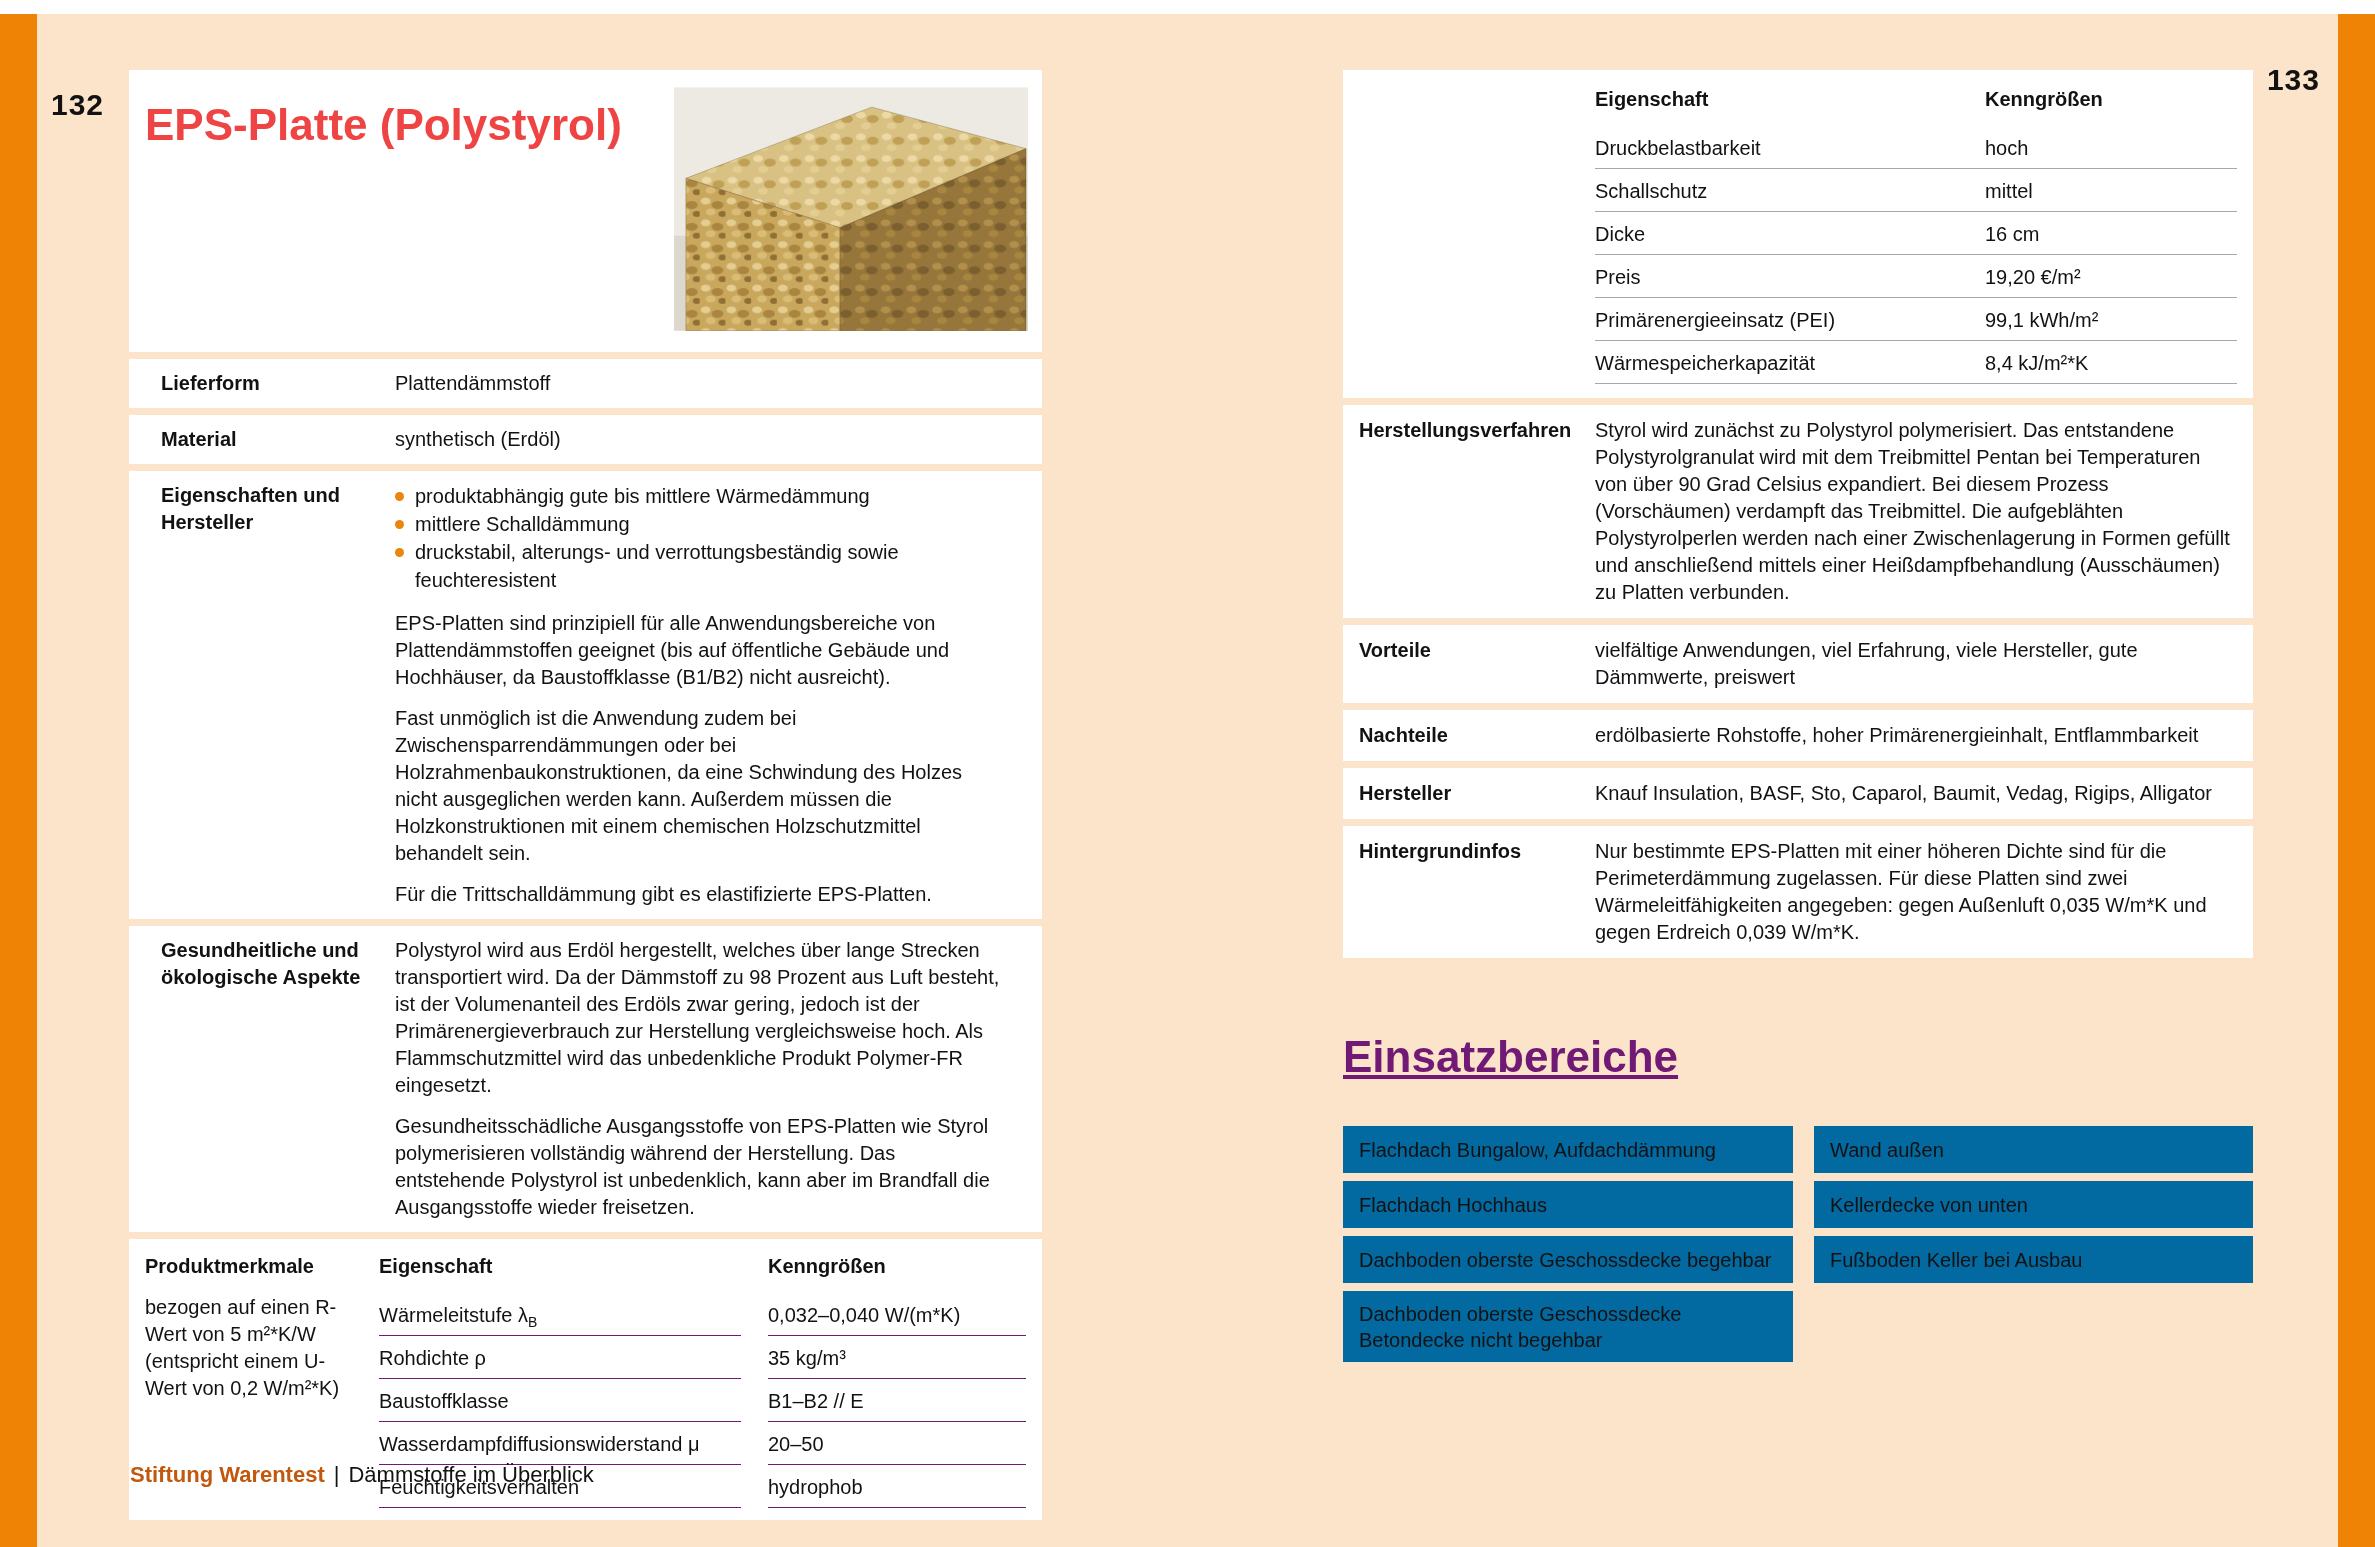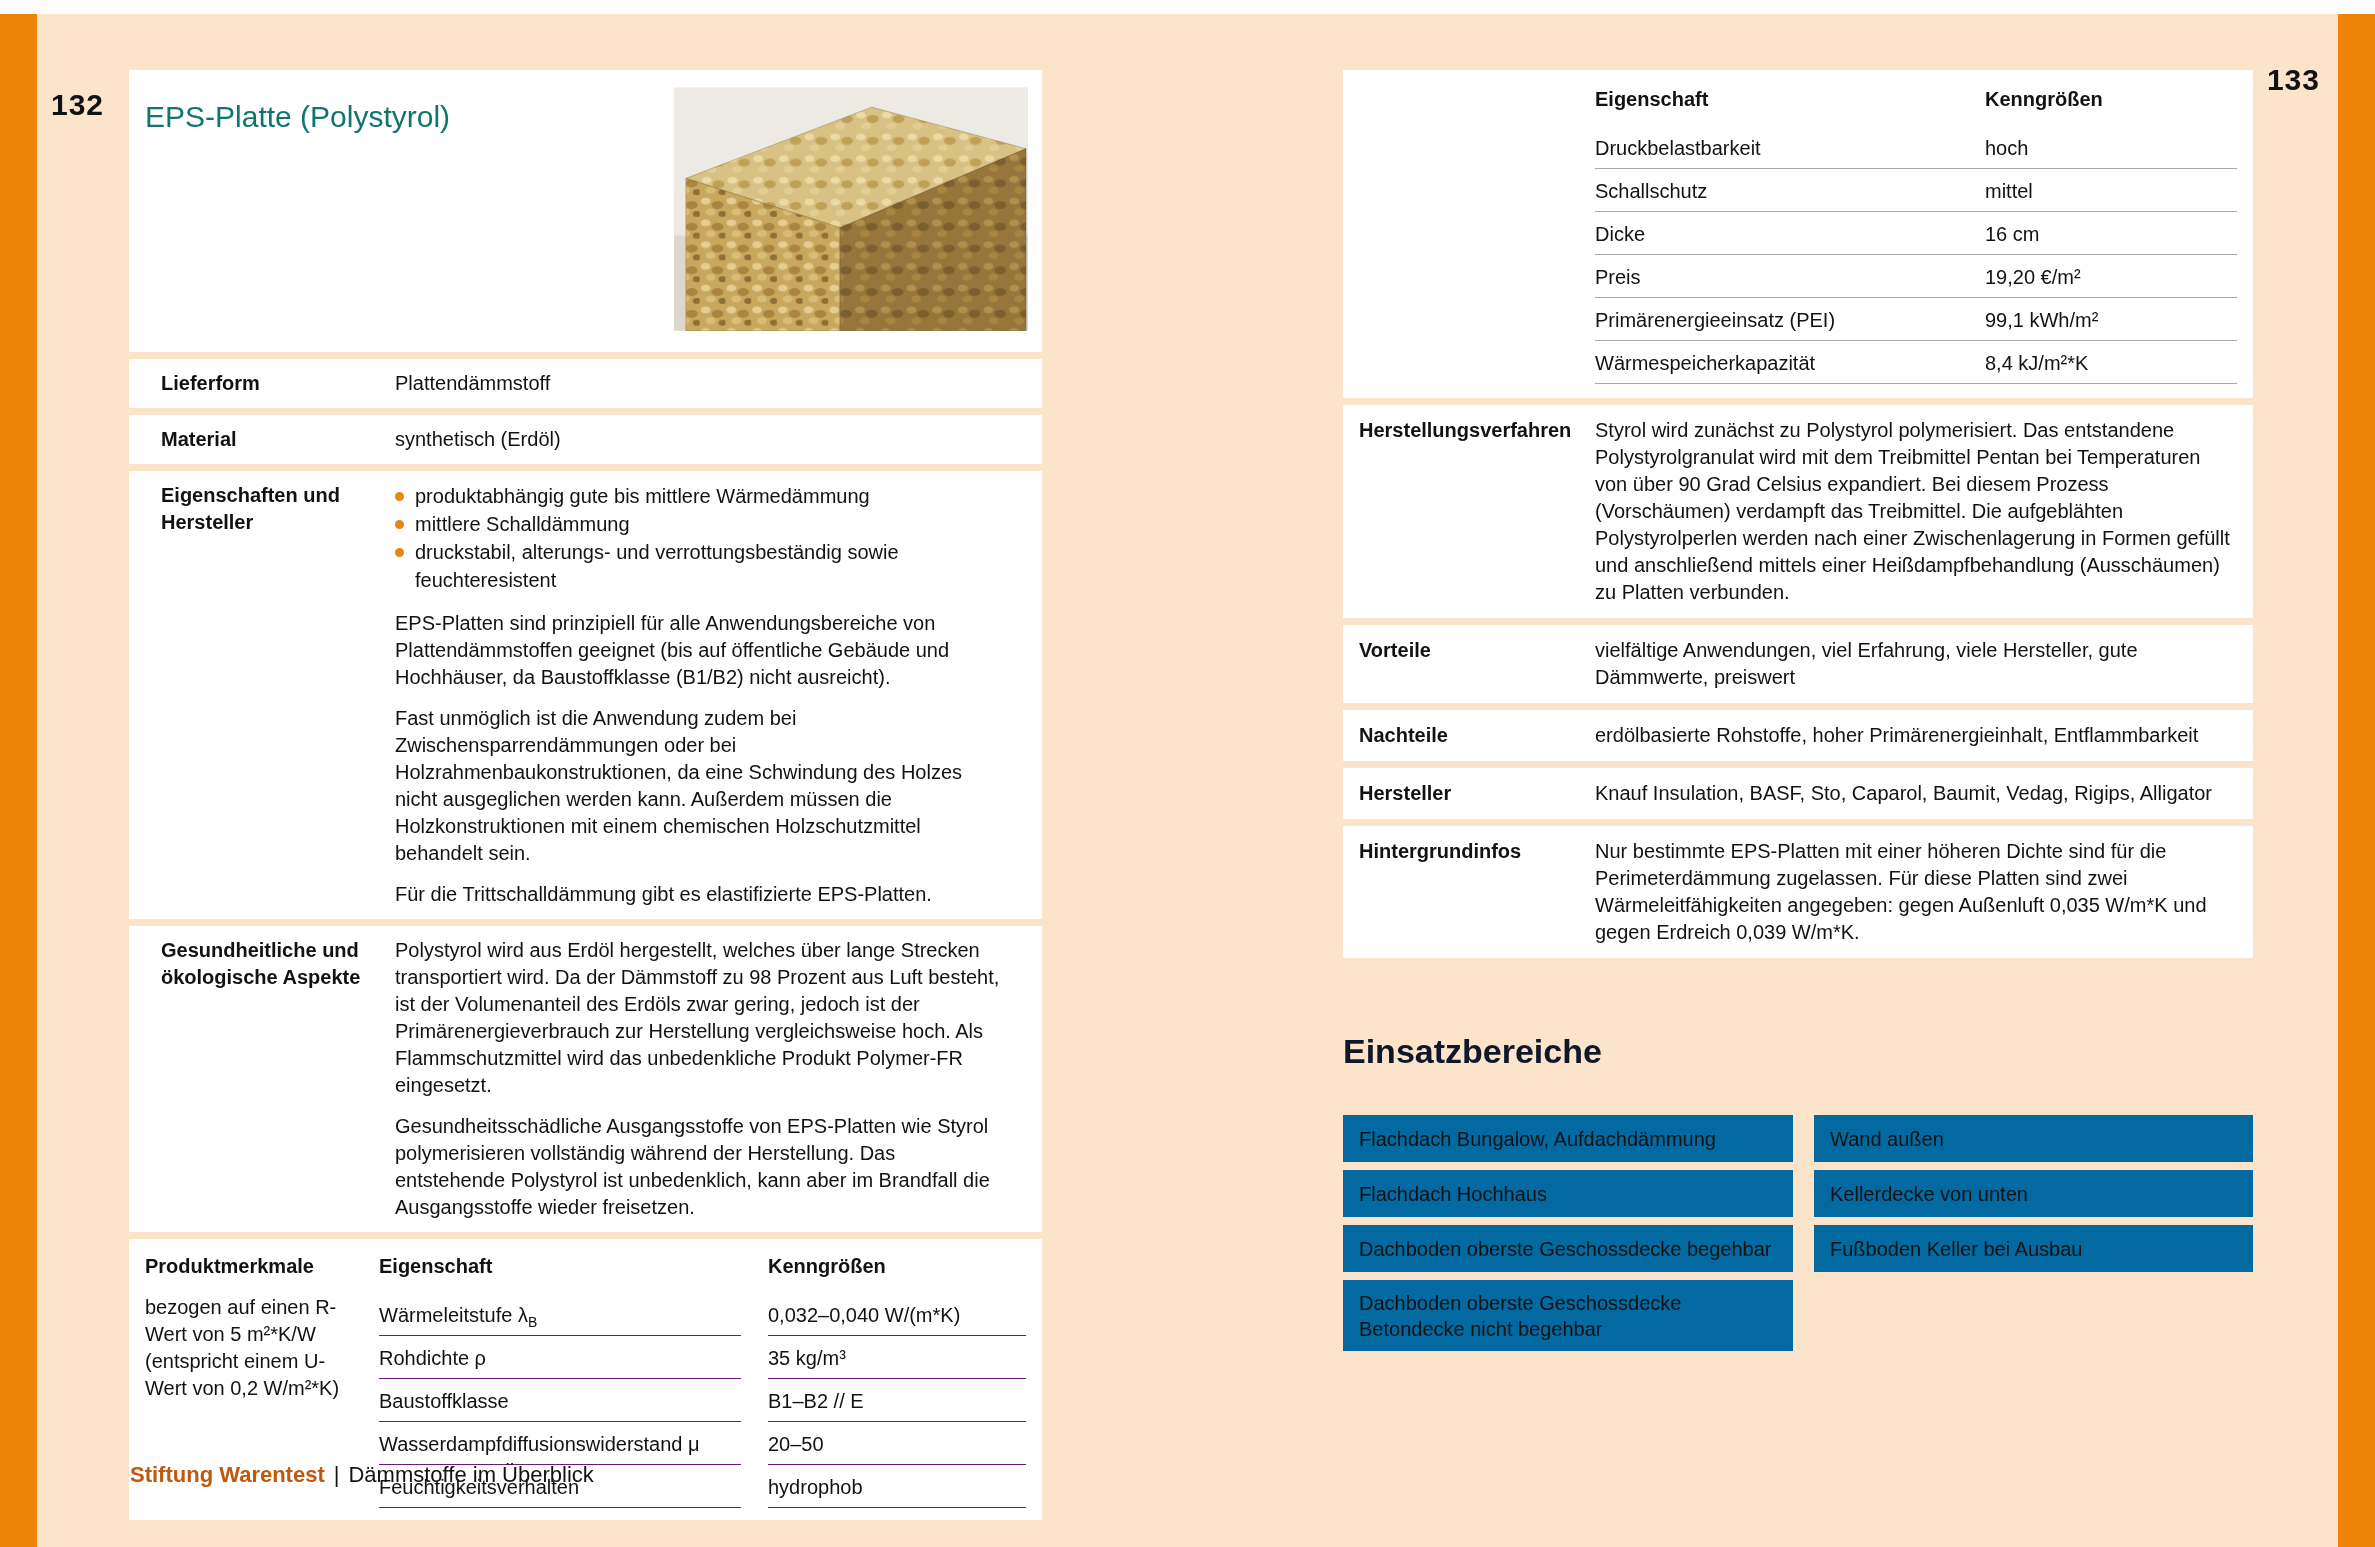--- a/index.html
+++ b/index.html
@@ -18,21 +18,21 @@
   .pagenum.pn-left { left:51px;margin-top:25px; }
   .pagenum.pn-right { right:55px; }
 
   .card { position:absolute; top:70px; display:flex; flex-direction:column; gap:7px; }
   .card.card-left { left:129px; width:913px; }
   .card.card-right { left:1343px; width:910px; }
   .block { background:#ffffff; }
 
   
   .header-block { position:relative; min-height:282px; padding:30px 16px 0; }
-  .title { font-size:30px; font-weight:400; color:#0f766e; }
+  .title { font-size:44px; font-weight:700; color:#ef4444; }
   .photo { position:absolute; top:17px; right:14px; width:354px; height:244px; overflow:hidden; }
   .photo svg { display:block; }
 
   
   .row { display:flex; padding:11px 32px; }
   .row.simple { min-height:49px; }
   .row-label { flex:none; width:234px; padding-right:14px; font-weight:700; font-size:20px; line-height:27px; }
   .row-content { flex:1; font-size:20px; line-height:27px; padding-right:8px; }
   .row-content p { margin:0 0 14px; }
   .row-content p:last-child { margin-bottom:0; }
@@ -65,21 +65,21 @@
 
   
   .sec { display:flex; padding:12px 16px; }
   .sec-label { flex:none; width:236px; padding-right:10px; font-weight:700; font-size:20px; line-height:27px; }
   .sec-text { flex:1; font-size:20px; line-height:27px; padding-right:6px; }
   .h192 { min-height:190px; } .h74 { min-height:73px; }
   .h51 { min-height:50px; } .h123 { min-height:122px; }
 
   
   .einsatz { background:transparent; margin-top:67px; }
-  .einsatz-title { font-size:34px; font-weight:700; color:#0f172a; margin-bottom:44px; }
+  .einsatz-title { font-size:44px; font-weight:700; color:#701a75; margin-bottom:44px;text-decoration:underline; }
   .einsatz-cols { display:flex; gap:21px; align-items:flex-start; }
   .ecol { display:flex; flex-direction:column; gap:8px; }
   .ecol.c1 { width:450px; } .ecol.c2 { width:439px; }
   .ebox { background:#0369a1; min-height:47px; display:flex; align-items:center; padding:6px 16px; font-size:20px; line-height:26px; }
   .ebox.tall { min-height:71px; }
 
   
   .footer { position:absolute; left:130px; top:1462px; font-size:22px; }
   .footer .brand { color:#c2570e; font-weight:700; }
   .footer .sep { margin:0 9px; color:#121212; }

